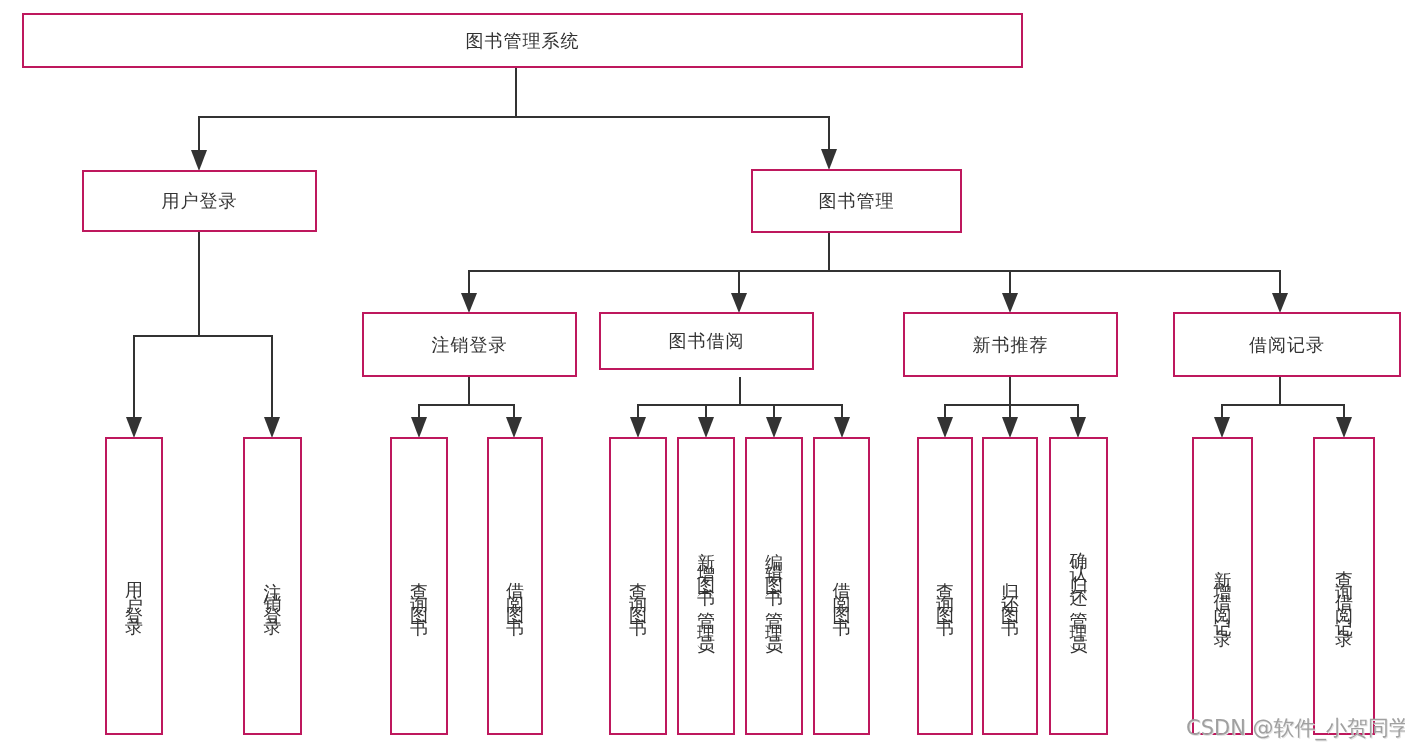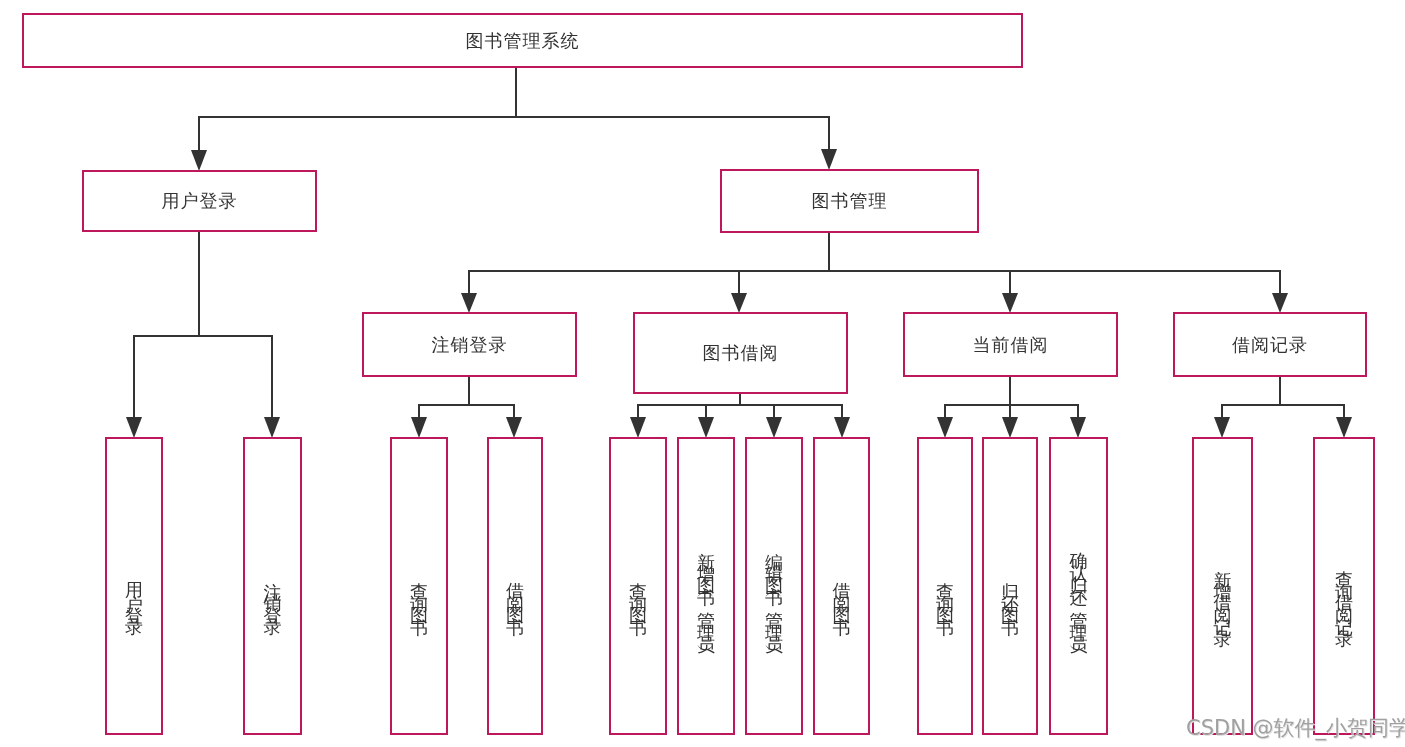--- a/index.html
+++ b/index.html
@@ -122,34 +122,34 @@
     </g>
   </svg>
 
   <div class="box" style="left:22px; top:13px; width:1001px; height:55px;">
     <span class="hlabel">图书管理系统</span>
   </div>
 
   <div class="box" style="left:82px; top:170px; width:235px; height:62px;">
     <span class="hlabel">用户登录</span>
   </div>
-  <div class="box" style="left:720px; top:169px; width:259px; height:64px;">
+  <div class="box" style="left:751px; top:169px; width:211px; height:64px;">
     <span class="hlabel">图书管理</span>
   </div>
 
   <div class="box" style="left:362px; top:312px; width:215px; height:65px;">
     <span class="hlabel">注销登录</span>
   </div>
-  <div class="box" style="left:633px; top:312px; width:215px; height:82px;">
+  <div class="box" style="left:599px; top:312px; width:215px; height:58px;">
     <span class="hlabel">图书借阅</span>
   </div>
   <div class="box" style="left:903px; top:312px; width:215px; height:65px;">
-    <span class="hlabel">当前借阅</span>
+    <span class="hlabel">新书推荐</span>
   </div>
-  <div class="box" style="left:1173px; top:312px; width:194px; height:65px;">
+  <div class="box" style="left:1173px; top:312px; width:228px; height:65px;">
     <span class="hlabel">借阅记录</span>
   </div>
 
   <div class="box leaf" style="left:105px; top:437px; width:58px; height:298px;">
     <span class="vtext">用户登录</span>
   </div>
   <div class="box leaf" style="left:243px; top:437px; width:59px; height:298px;">
     <span class="vtext">注销登录</span>
   </div>
 

